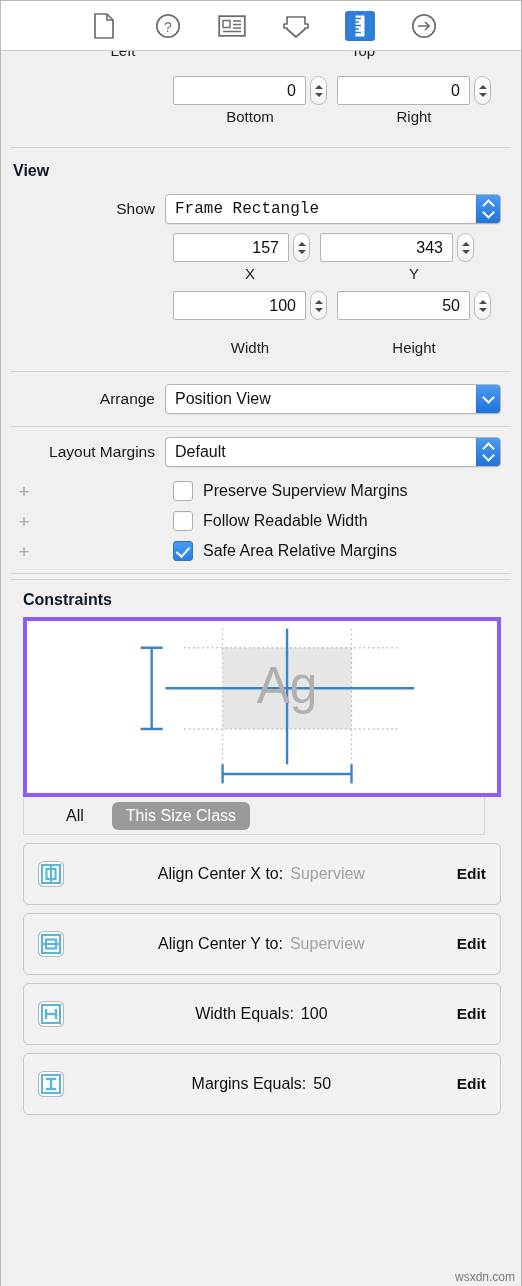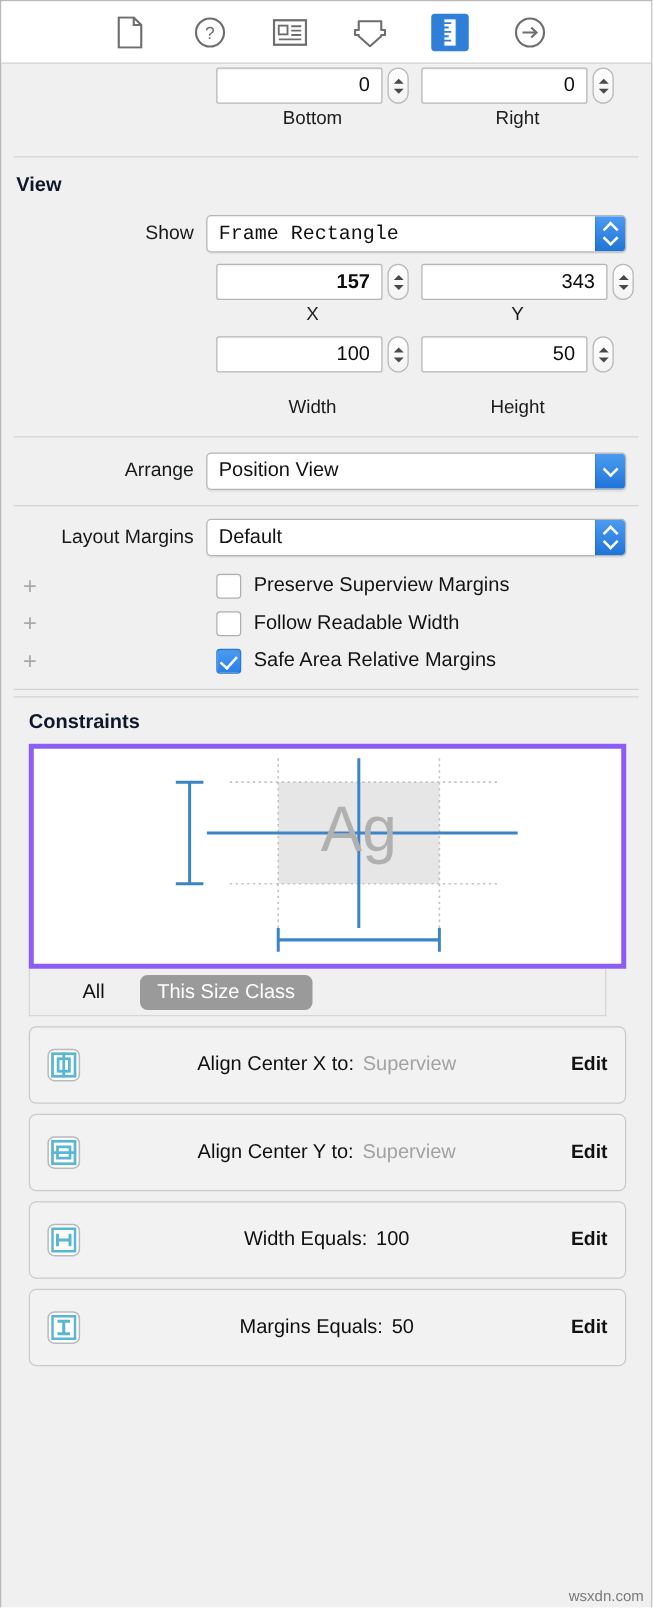--- a/index.html
+++ b/index.html
@@ -226,20 +226,29 @@
         </svg>
     </div>
     <div class="tb-btn">
       <svg width="26" height="26" viewBox="0 0 26 26">
           <circle cx="13" cy="13" r="11.2" fill="none" stroke="#6e6e6e" stroke-width="1.7"></circle>
           <path d="M7 13h11M14 9l4.2 4-4.2 4" fill="none" stroke="#6e6e6e" stroke-width="1.7"></path>
         </svg>
     </div>
   </div>
 
+  <div style="height:22px; display:flex; padding:0 12px; overflow:hidden;">
+    <div style="width:220px; overflow:hidden; height:22px;">
+      <div class="sublabel" style="margin-top:-9px;">Left</div>
+    </div>
+    <div style="width:20px;"></div>
+    <div style="width:220px; overflow:hidden; height:22px;">
+      <div class="sublabel" style="margin-top:-9px;">Top</div>
+    </div>
+  </div>
 
   <div class="row" style="margin-top:3px;">
     <div style="width:160px;"></div>
     <div class="field-wrap">
       <div class="tfield" style="width:133px;">0</div>
       <div class="stepper">
           <i class="up"></i>
           <i class="dn"></i>
         </div>
     </div>
@@ -272,29 +281,29 @@
       <span class="parrow">
           <i class="chev up"></i>
           <i class="chev down"></i>
         </span>
     </div>
   </div>
 
   <div class="row" style="margin-top:9px;">
     <div style="width:160px;"></div>
     <div class="field-wrap">
-      <div class="tfield" style="width:133px;font-weight:bold;">157</div>
-      <div class="stepper">
-          <i class="up"></i>
-          <i class="dn"></i>
-        </div>
-    </div>
-    <div style="width:10px;"></div>
-    <div class="field-wrap">
-      <div class="tfield" style="width:149px;">343</div>
+      <div class="tfield" style="width:116px;">157</div>
+      <div class="stepper">
+          <i class="up"></i>
+          <i class="dn"></i>
+        </div>
+    </div>
+    <div style="width:10px;"></div>
+    <div class="field-wrap">
+      <div class="tfield" style="width:133px;">343</div>
       <div class="stepper">
           <i class="up"></i>
           <i class="dn"></i>
         </div>
     </div>
   </div>
   <div class="row" style="margin-top:3px;">
     <div style="width:160px;"></div>
     <div class="sublabel" style="width:154px;">X</div>
     <div style="width:10px;"></div>

